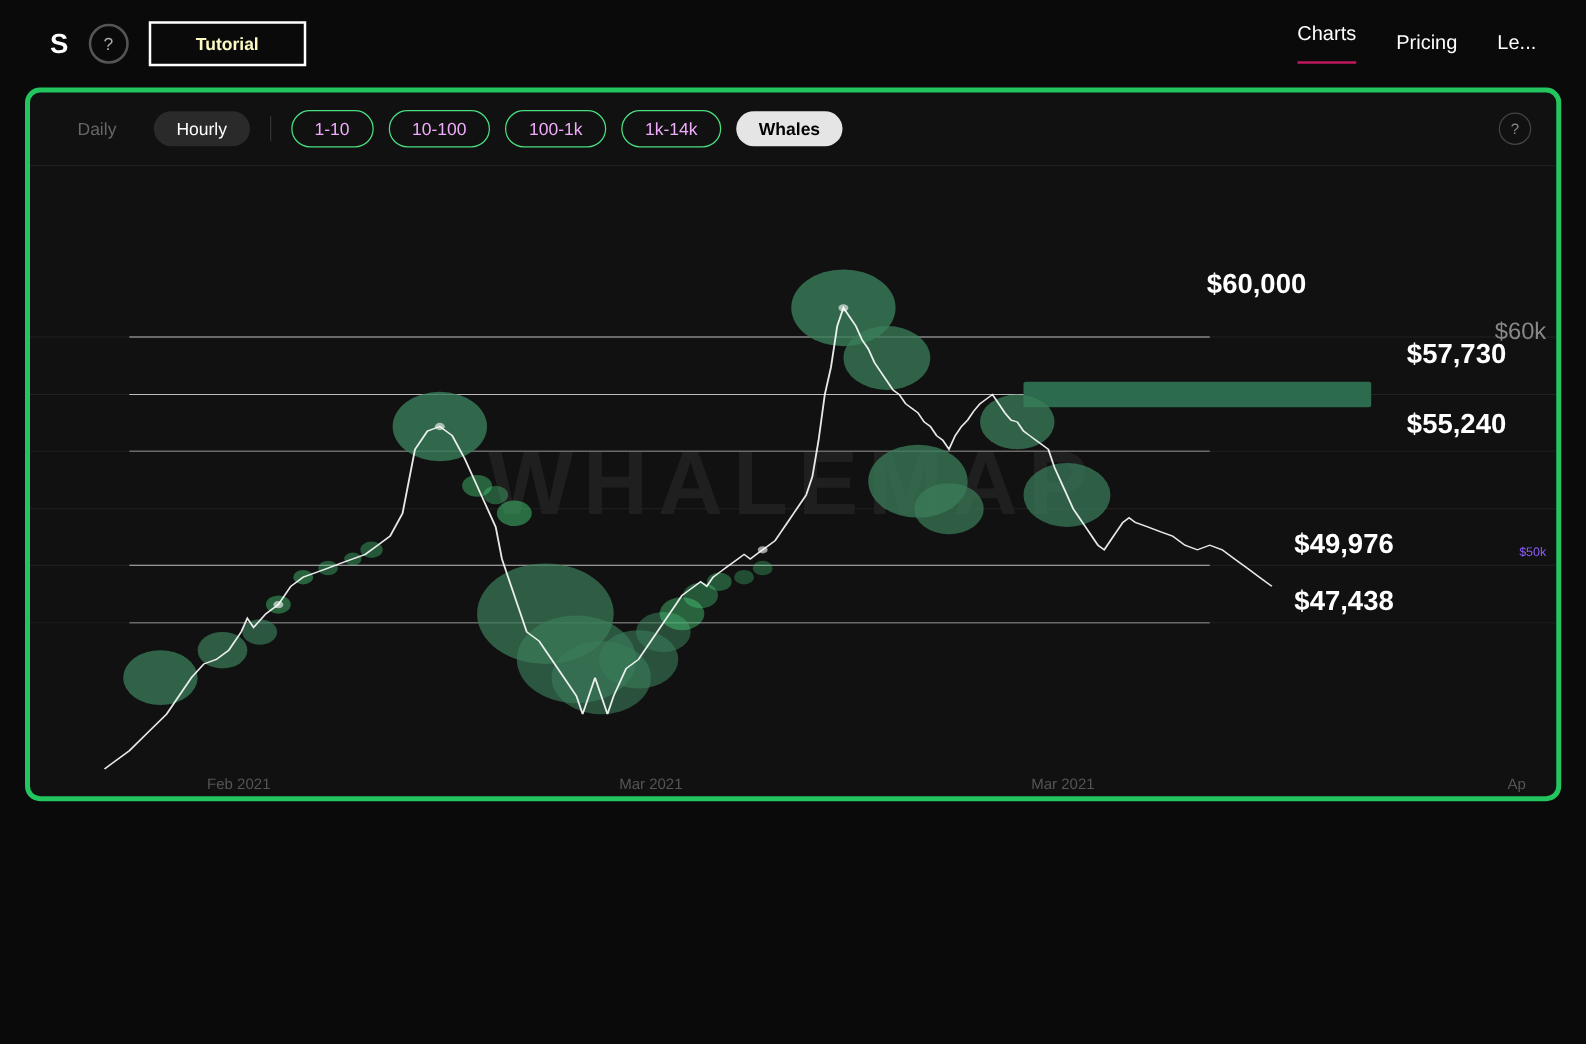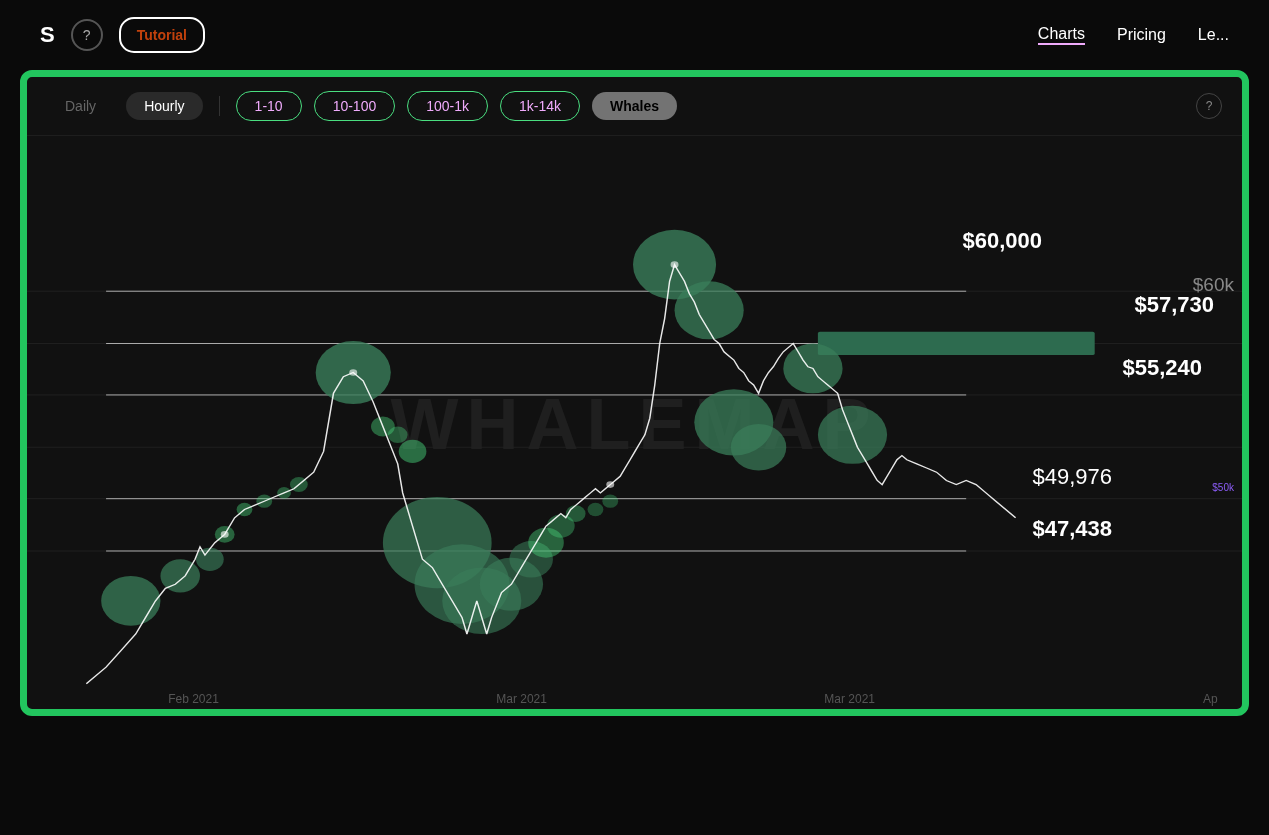--- a/index.html
+++ b/index.html
@@ -35,52 +35,52 @@
       width: 32px; height: 32px;
       border-radius: 50%;
       border: 2px solid #555;
       background: transparent;
       color: #aaa;
       font-size: 14px;
       cursor: pointer;
       display: flex; align-items: center; justify-content: center;
     }
     .tutorial-btn {
-      padding: 8px 16px;
+      padding: 8px 36px;
       border: 2px solid #fff;
-      border-radius: 15px;
+      border-radius: 0;
       background: transparent;
-      color: #c2410c;
+      color: #fef9c3;
       font-size: 14px;
       font-weight: 600;
       cursor: pointer;
     }
     .nav-right {
       display: flex;
       align-items: center;
       gap: 32px;
     }
     .nav-link {
       font-size: 16px;
       color: #fff;
       text-decoration: none;
       cursor: pointer;
     }
     .nav-link.active {
-      border-bottom: 2px solid #f0abfc;
-      padding-bottom: 0;
+      border-bottom: 2px solid #be185d;
+      padding-bottom: 12px;
     }
 
     
     .chart-container {
       margin: 0 20px;
       background: #111;
       border-radius: 12px;
-      border: 7px solid #22c55e;
-      height: 646px;
+      border: 4px solid #22c55e;
+      height: 571px;
       position: relative;
       overflow: hidden;
     }
 
     
     .toolbar {
       display: flex;
       align-items: center;
       padding: 14px 20px;
       gap: 12px;
@@ -105,21 +105,21 @@
       height: 20px;
       background: #333;
       margin: 0 4px;
     }
     .tab-btn.green-outline {
       color: #f0abfc;
       border: 1px solid #4ade80;
       background: transparent;
     }
     .tab-btn.green-filled {
-      background: #737373;
+      background: #e5e5e5;
       color: #000;
       border: none;
       font-weight: 700;
     }
     .toolbar-right {
       margin-left: auto;
     }
     .help-circle {
       width: 26px; height: 26px;
       border-radius: 50%;
@@ -391,25 +391,25 @@
 
       <circle cx="200" cy="480" r="4" fill="#ffffff" opacity="0.6"></circle>
       <circle cx="330" cy="285" r="4" fill="#ffffff" opacity="0.6"></circle>
       <circle cx="590" cy="420" r="4" fill="#ffffff" opacity="0.6"></circle>
       <circle cx="655" cy="155" r="4" fill="#ffffff" opacity="0.6"></circle>
 
     </svg>
 
     <div style="position:absolute; top:16%; right:200px; font-size:22px; font-weight:700; color:#fff;">$60,000</div>
 
-    <div style="position:absolute; top:27%; right:28px; font-size:22px; font-weight:700; color:#fff;">$57,730</div>
+    <div style="position:absolute; top:27%; right:40px; font-size:22px; font-weight:700; color:#fff;">$57,730</div>
 
     <div style="position:absolute; top:38%; right:40px; font-size:22px; font-weight:700; color:#fff;">$55,240</div>
 
-    <div style="position:absolute; top:57%; right:130px; font-size:22px; font-weight:400; color:#fff;">$49,976</div>
+    <div style="position:absolute; top:57%; right:130px; font-size:22px; font-weight:700; color:#fff;">$49,976</div>
 
     <div style="position:absolute; top:66%; right:130px; font-size:22px; font-weight:700; color:#fff;">$47,438</div>
 
     <div style="position:absolute; top:24%; right:8px; font-size:19px; color:#888;">$60k</div>
     <div style="position:absolute; top:60%; right:8px; font-size:10px; color:#8b5cf6;">$50k</div>
 
     <div style="position:absolute; bottom:6px; left:8%;" class="date-label">Feb 2021</div>
     <div style="position:absolute; bottom:6px; left:35%;" class="date-label">Mar 2021</div>
     <div style="position:absolute; bottom:6px; left:62%;" class="date-label">Mar 2021</div>
     <div style="position:absolute; bottom:6px; right:2%;" class="date-label">Ap</div>

